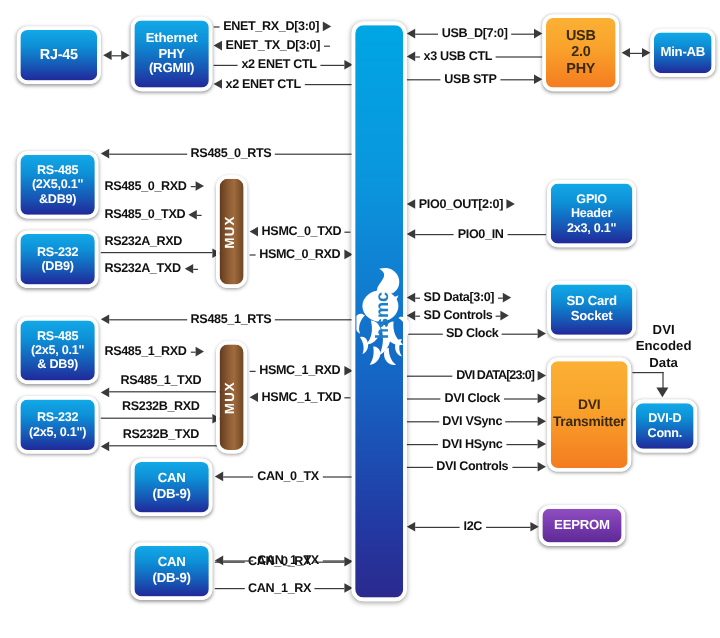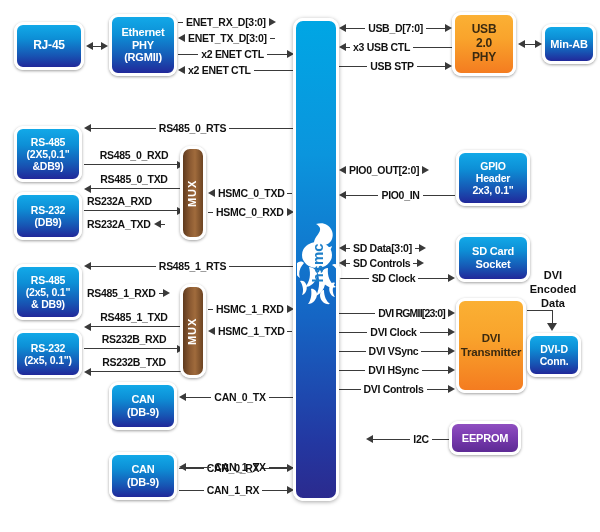--- a/index.html
+++ b/index.html
@@ -233,29 +233,29 @@
     <span>(DB9)</span>
   </div>
 
   <div class="sig" style="left:84px;top:121px;width:210px;">
     <span class="ar l"></span>
     <span class="line"></span>
     <span class="lbl">RS485_0_RTS</span>
     <span class="line"></span>
   </div>
 
-  <div class="sig" style="left:84px;top:150px;width:100px;flex-direction:column;align-items:stretch;height:auto;">
+  <div class="sig" style="left:84px;top:150px;width:100px;flex-direction:row;align-items:stretch;height:auto;">
     <span class="lbl" style="text-align:center;">RS485_0_RXD</span>
     <span style="display:flex;align-items:center;">
       <span class="line"></span>
       <span class="ar r"></span>
     </span>
   </div>
 
-  <div class="sig" style="left:84px;top:174px;width:100px;flex-direction:column;align-items:stretch;height:auto;">
+  <div class="sig" style="left:84px;top:174px;width:100px;flex-direction:row;align-items:stretch;height:auto;">
     <span class="lbl" style="text-align:center;">RS485_0_TXD</span>
     <span style="display:flex;align-items:center;">
       <span class="ar l"></span>
       <span class="line"></span>
     </span>
   </div>
 
   <div class="sig" style="left:84px;top:196px;width:100px;flex-direction:column;align-items:stretch;height:auto;">
     <span class="lbl" style="text-align:left;">RS232A_RXD</span>
     <span style="display:flex;align-items:center;">
@@ -427,21 +427,21 @@
     <span class="ar r"></span>
   </div>
 
   <div class="blk blue" style="left:456px;top:234px;width:74px;height:48px;font-size:11px;flex-direction:column;">
     <span>SD Card</span>
     <span>Socket</span>
   </div>
 
   <div class="sig" style="left:339px;top:306px;width:116px;">
     <span class="line"></span>
-    <span class="lbl" style="letter-spacing:-0.8px;">DVI RGMII[23:0]</span>
+    <span class="lbl" style="letter-spacing:-0.8px;">DVI DATA[23:0]</span>
     <span class="ar r"></span>
   </div>
   <div class="sig" style="left:339px;top:325px;width:116px;">
     <span class="line"></span>
     <span class="lbl">DVI Clock</span>
     <span class="line"></span>
     <span class="ar r"></span>
   </div>
   <div class="sig" style="left:339px;top:344px;width:116px;">
     <span class="line"></span>
@@ -474,21 +474,21 @@
   </div>
   <div class="hline" style="left:527px;top:310px;width:26px;"></div>
   <div class="vline" style="left:552px;top:310px;height:15px;"></div>
   <div class="vard" style="left:547px;top:323px;"></div>
 
   <div class="blk blue" style="left:527px;top:333px;width:54px;height:44px;font-size:10.5px;flex-direction:column;">
     <span>DVI-D</span>
     <span>Conn.</span>
   </div>
 
-  <div class="sig" style="left:339px;top:432px;width:110px;margin-left:27px;">
+  <div class="sig" style="left:339px;top:432px;width:110px;">
     <span class="ar l"></span>
     <span class="line"></span>
     <span class="lbl">I2C</span>
     <span class="line"></span>
     <span class="ar r"></span>
   </div>
 
   <div class="blk purple" style="left:449px;top:421px;width:72px;height:34px;font-size:11px;">
     <span class="inner">EEPROM</span>
   </div>

